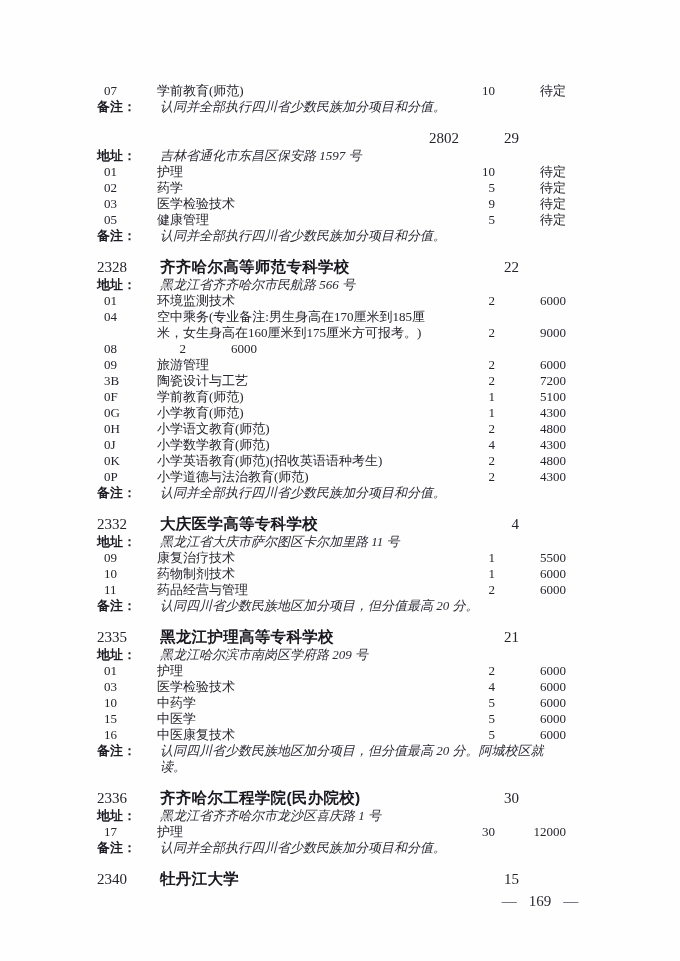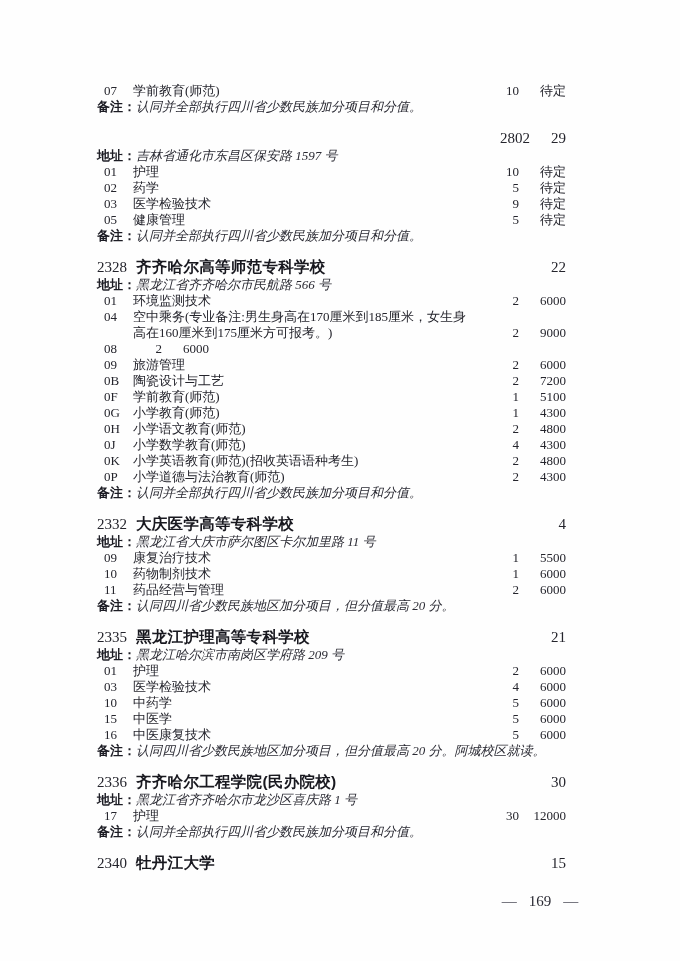--- a/index.html
+++ b/index.html
@@ -4,30 +4,30 @@
 <style>
   html,body{margin:0;padding:0;}
   body{
     width:680px;height:961px;position:relative;overflow:hidden;
     background:#fefefe;color:#24242c;
     font-family:"Liberation Serif","DejaVu Serif",serif;
   }
   .doc{position:absolute;left:97px;top:83px;width:469px;}
   .section{margin:0;}
   .section + .section{margin-top:13px;}
-  .row{display:flex;line-height:16px;font-size:13px;}
+  .row{display:flex;line-height:16px;font-size:13px;gap:24px;}
   
   .hdr{line-height:20px;align-items:baseline;justify-content:flex-end;}
   .hdr .s-code{font-size:15px;flex:none;}
   .hdr .s-name{
     font-weight:700;font-size:15.5px;margin-left:9px;flex:1;
     font-family:"Liberation Sans","DejaVu Sans",sans-serif;
     color:#18181f;letter-spacing:.3px;
   }
-  .hdr .s-count{width:36px;text-align:right;font-size:15px;flex:none;}
+  .hdr .s-count{width:36px;text-align:right;font-size:15px;flex:none;margin-right:47px;}
   
   .lab{
     font-weight:700;flex:none;color:#1c1c24;
     font-family:"Liberation Sans","DejaVu Sans",sans-serif;font-size:13px;
   }
   .kai{font-style:italic;flex:1;color:#2a2a33;}
   
   .major{padding-left:7px;}
   .m-code{width:22px;flex:none;align-self:flex-start;}
   .m-name{flex:1;align-self:flex-start;padding-right:6px;margin-left:7px;}
@@ -125,21 +125,21 @@
       <span class="m-count">2</span>
       <span class="m-fee">6000</span>
     </div>
     <div class="row major">
       <span class="m-code">09</span>
       <span class="m-name">旅游管理</span>
       <span class="m-count">2</span>
       <span class="m-fee">6000</span>
     </div>
     <div class="row major">
-      <span class="m-code">0B</span>
+      <span class="m-code">3B</span>
       <span class="m-name">陶瓷设计与工艺</span>
       <span class="m-count">2</span>
       <span class="m-fee">7200</span>
     </div>
     <div class="row major">
       <span class="m-code">0F</span>
       <span class="m-name">学前教育(师范)</span>
       <span class="m-count">1</span>
       <span class="m-fee">5100</span>
     </div>

